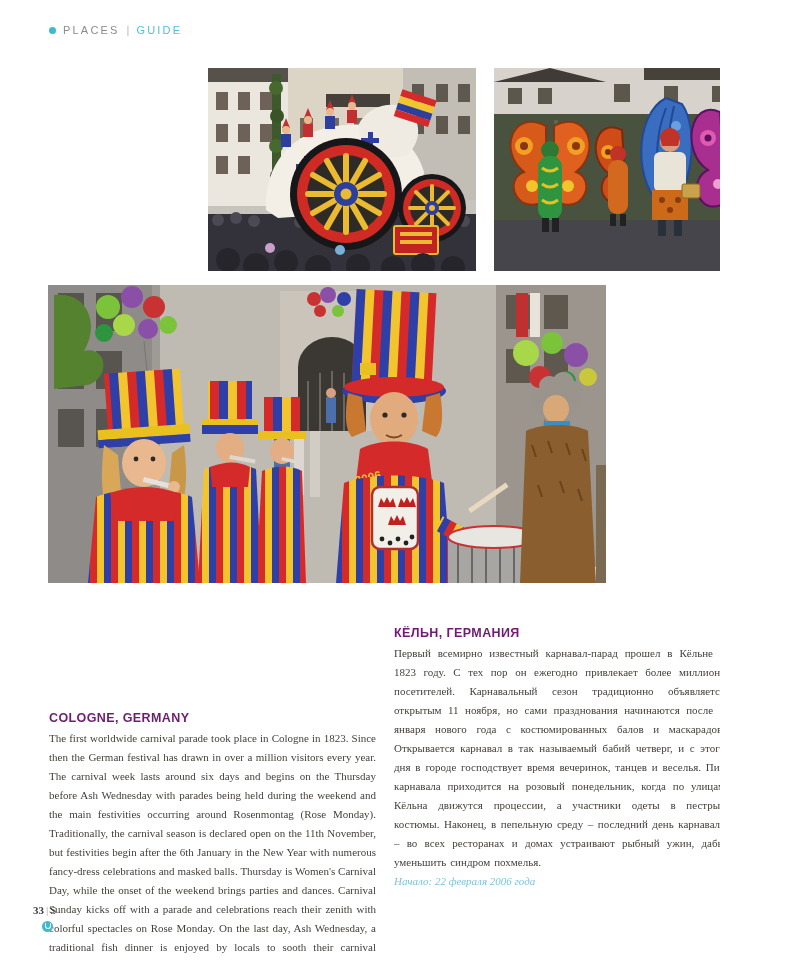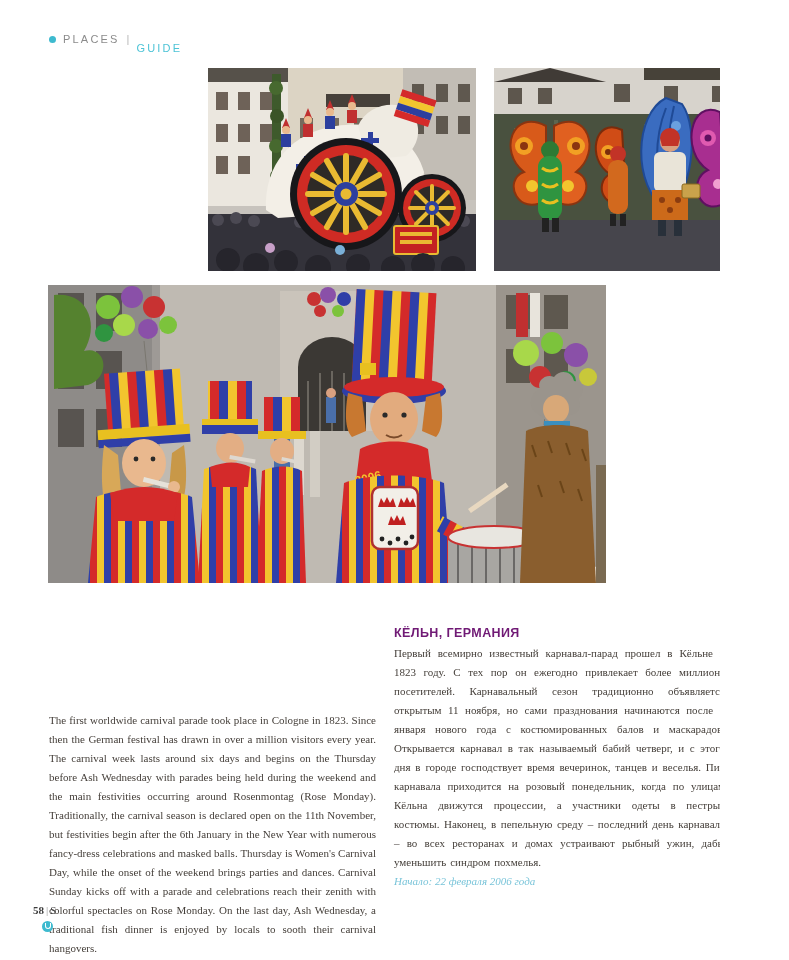--- a/index.html
+++ b/index.html
@@ -4,21 +4,21 @@
 <style>
   html,body{margin:0;padding:0;background:#ffffff;}
   .page{position:relative;width:720px;height:960px;background:#ffffff;
         font-family:"Liberation Serif",serif;overflow:hidden;text-decoration:underline;}
 
   
   .hdr{position:absolute;left:49px;top:24px;display:flex;align-items:center;gap:7px;
        font-family:"Liberation Sans",sans-serif;font-size:11px;letter-spacing:2.2px;color:#8b8b8b;}
   .hdr .dot{width:7px;height:7px;border-radius:50%;background:#3dbacf;flex:0 0 auto;}
   .hdr .sep{color:#b8b8b8;letter-spacing:0;}
-  .hdr .guide{color:#4cc3d6;margin-top:18px;}
+  .hdr .guide{color:#4cc3d6;}
 
   
   .photo{position:absolute;overflow:hidden;background:#888;}
   .photo svg{display:block;width:100%;height:100%;}
   .photo-1{left:208px;top:68px;width:268px;height:203px;}
   .photo-2{left:494px;top:68px;width:268px;height:203px;}
   .photo-3{left:48px;top:285px;width:558px;height:298px;}
 
   
   .col{position:absolute;}
@@ -436,30 +436,31 @@
           <line x1="490" y1="200" x2="494" y2="212"></line>
             <line x1="512" y1="196" x2="516" y2="208"></line>
             <line x1="530" y1="204" x2="534" y2="216"></line>
         </g>
       </g>
       <rect x="548" y="180" width="10" height="118" fill="#7a6a52"></rect>
     </svg>
   </div>
 
   <section class="col col-en">
+    <h2>COLOGNE, GERMANY</h2>
     <p class="body">The first worldwide carnival parade took place in Cologne in 1823. Since then the German festival has drawn in over a million visitors every year. The carnival week lasts around six days and begins on the Thursday before Ash Wednesday with parades being held during the weekend and the main festivities occurring around Rosenmontag (Rose Monday). Traditionally, the carnival season is declared open on the 11th November, but festivities begin after the 6th January in the New Year with numerous fancy-dress celebrations and masked balls. Thursday is Women's Carnival Day, while the onset of the weekend brings parties and dances. Carnival Sunday kicks off with a parade and celebrations reach their zenith with colorful spectacles on Rose Monday. On the last day, Ash Wednesday, a traditional fish dinner is enjoyed by locals to sooth their carnival hangovers.</p>
     <p class="date">Begins 27th October 2014</p>
   </section>
 
   <section class="col col-ru">
     <h2>КЁЛЬН, ГЕРМАНИЯ</h2>
     <p class="body">Первый всемирно известный карнавал-парад прошел в Кёльне в 1823 году. С тех пор он ежегодно привлекает более миллиона посетителей. Карнавальный сезон традиционно объявляется открытым 11 ноября, но сами празднования начинаются после 6 января нового года с костюмированных балов и маскарадов. Открывается карнавал в так называемый бабий четверг, и с этого дня в городе господствует время вечеринок, танцев и веселья. Пик карнавала приходится на розовый понедельник, когда по улицам Кёльна движутся процессии, а участники одеты в пестрые костюмы. Наконец, в пепельную среду – последний день карнавала – во всех ресторанах и домах устраивают рыбный ужин, дабы уменьшить синдром похмелья.</p>
     <p class="date">Начало: 22 февраля 2006 года</p>
   </section>
 
   <div class="pagefoot">
-    <span class="num">58</span><span class="sep">|</span><span>S</span>
+    <span class="num">33</span><span class="sep">|</span><span>S</span>
   </div>
   <div class="logo">
     <span class="logo-in"></span>
   </div>
 
 </div>
 
 </body></html>

